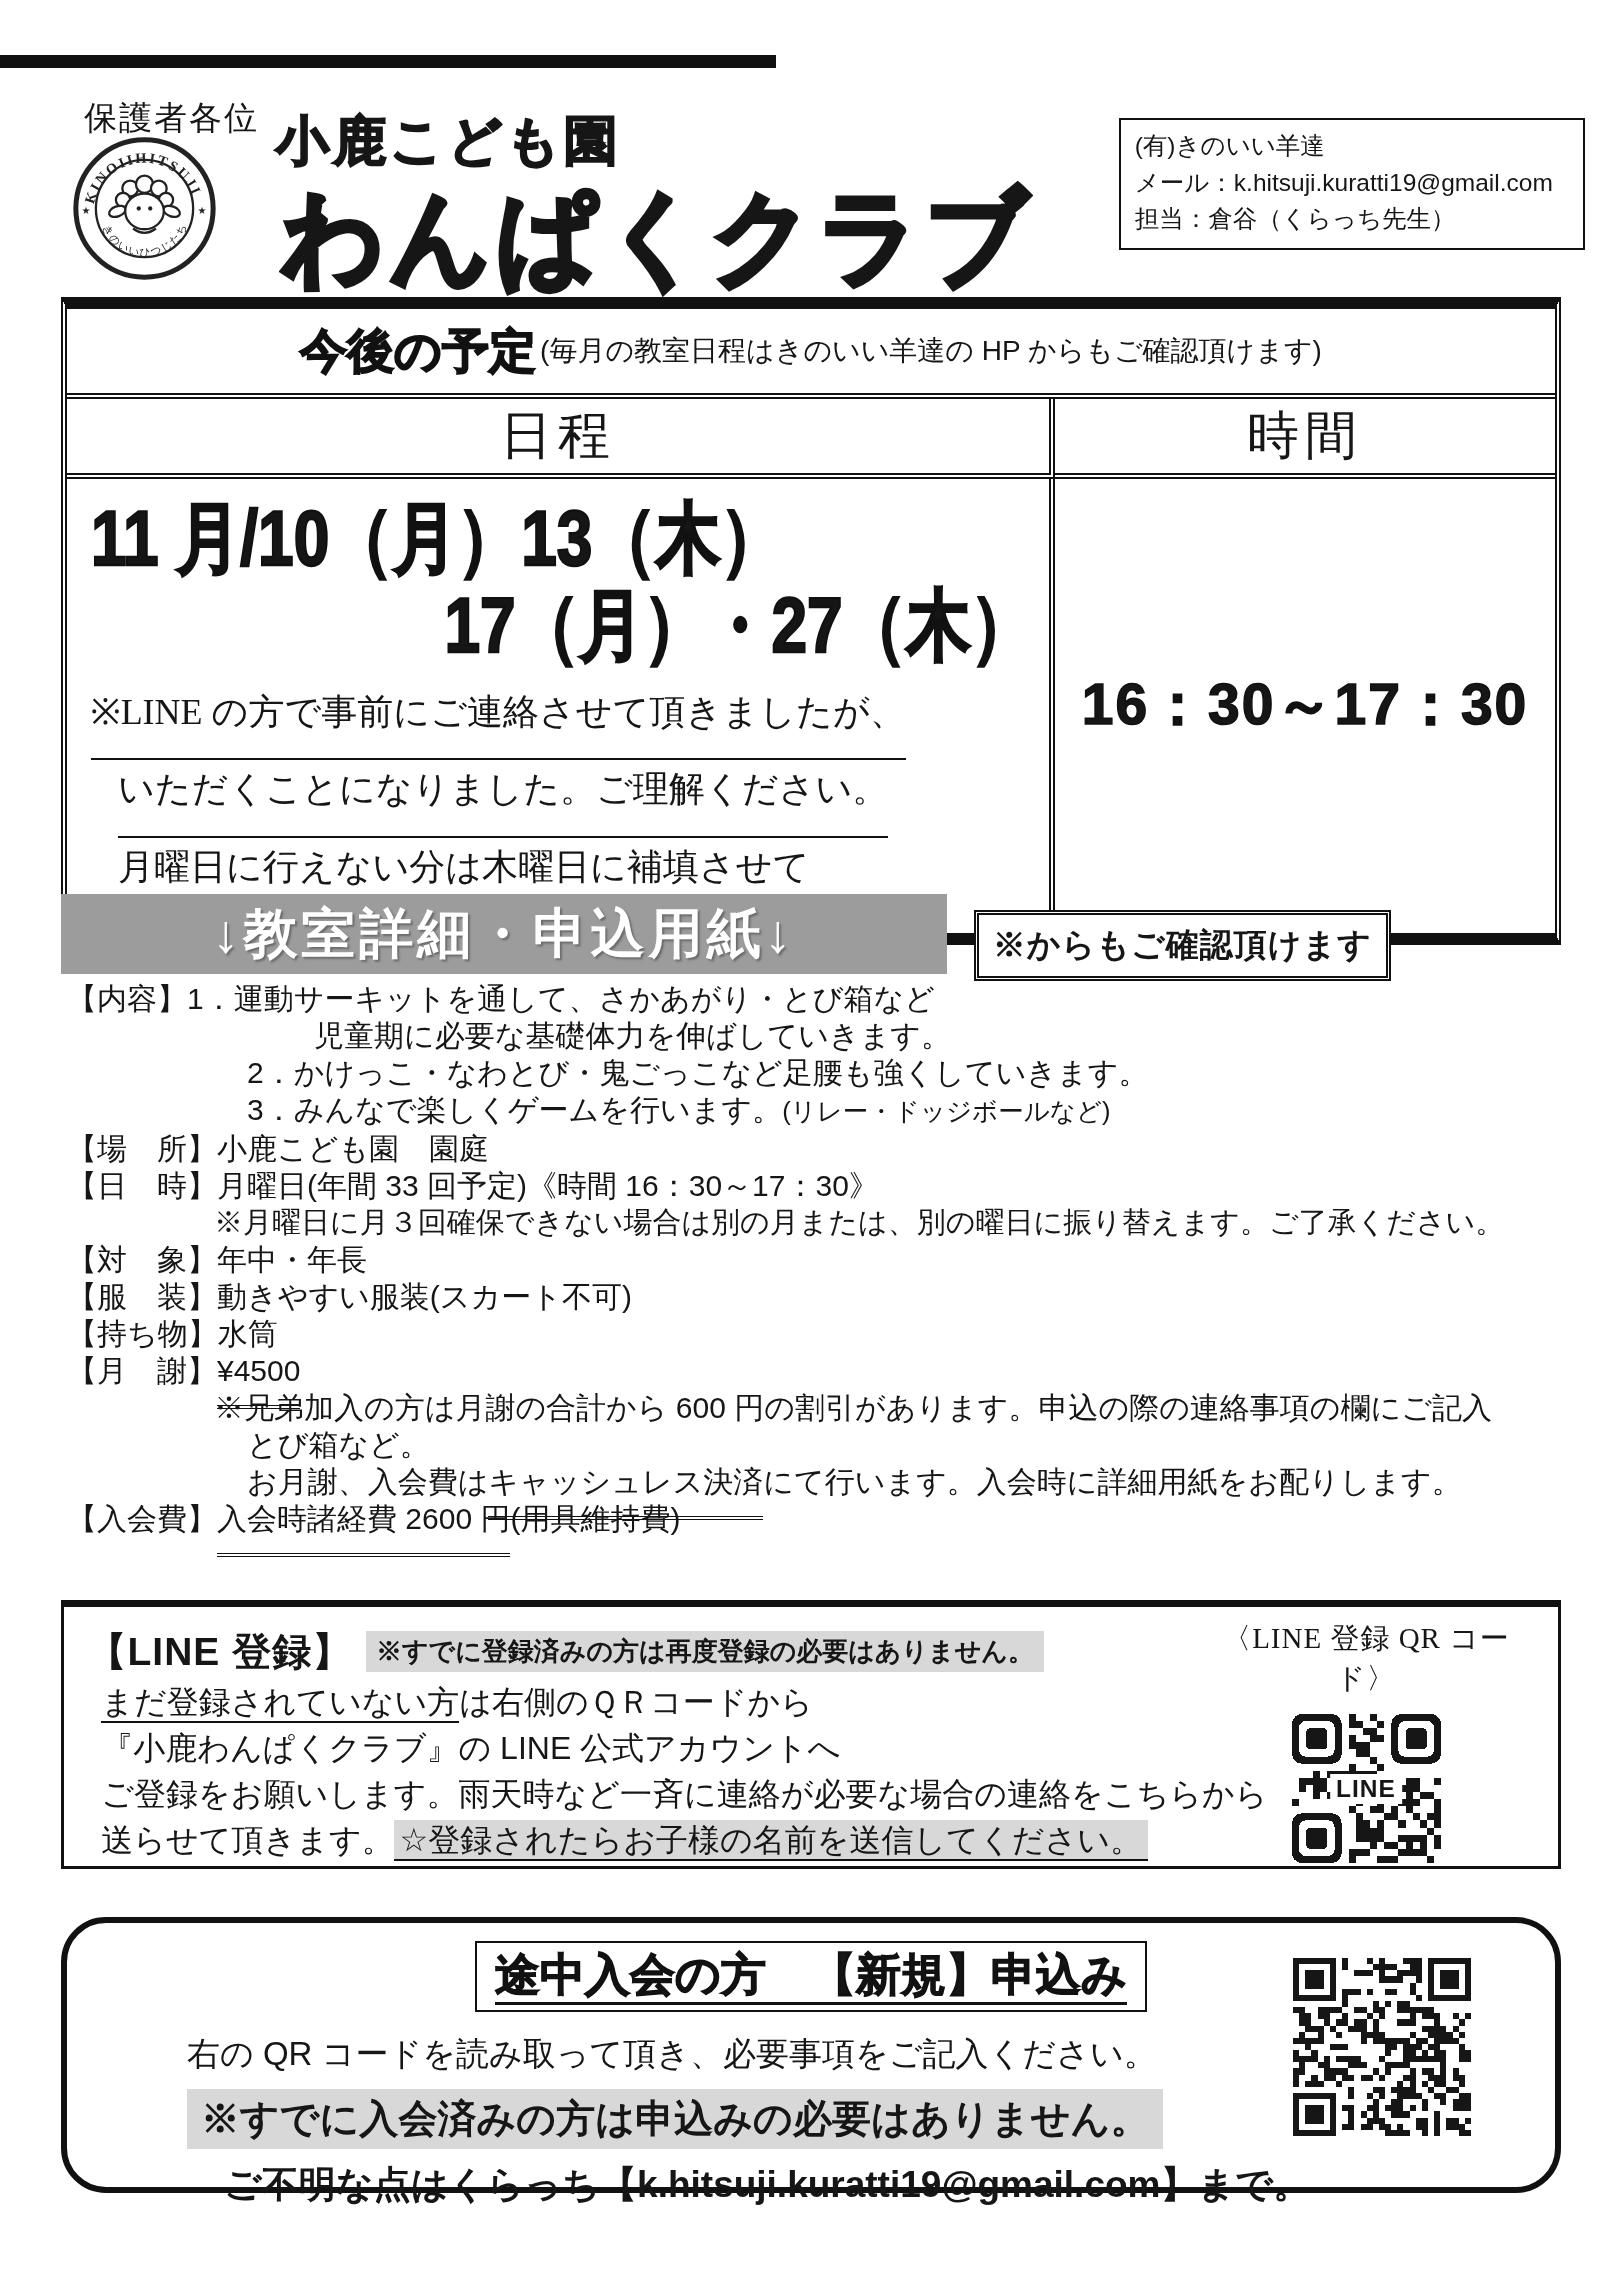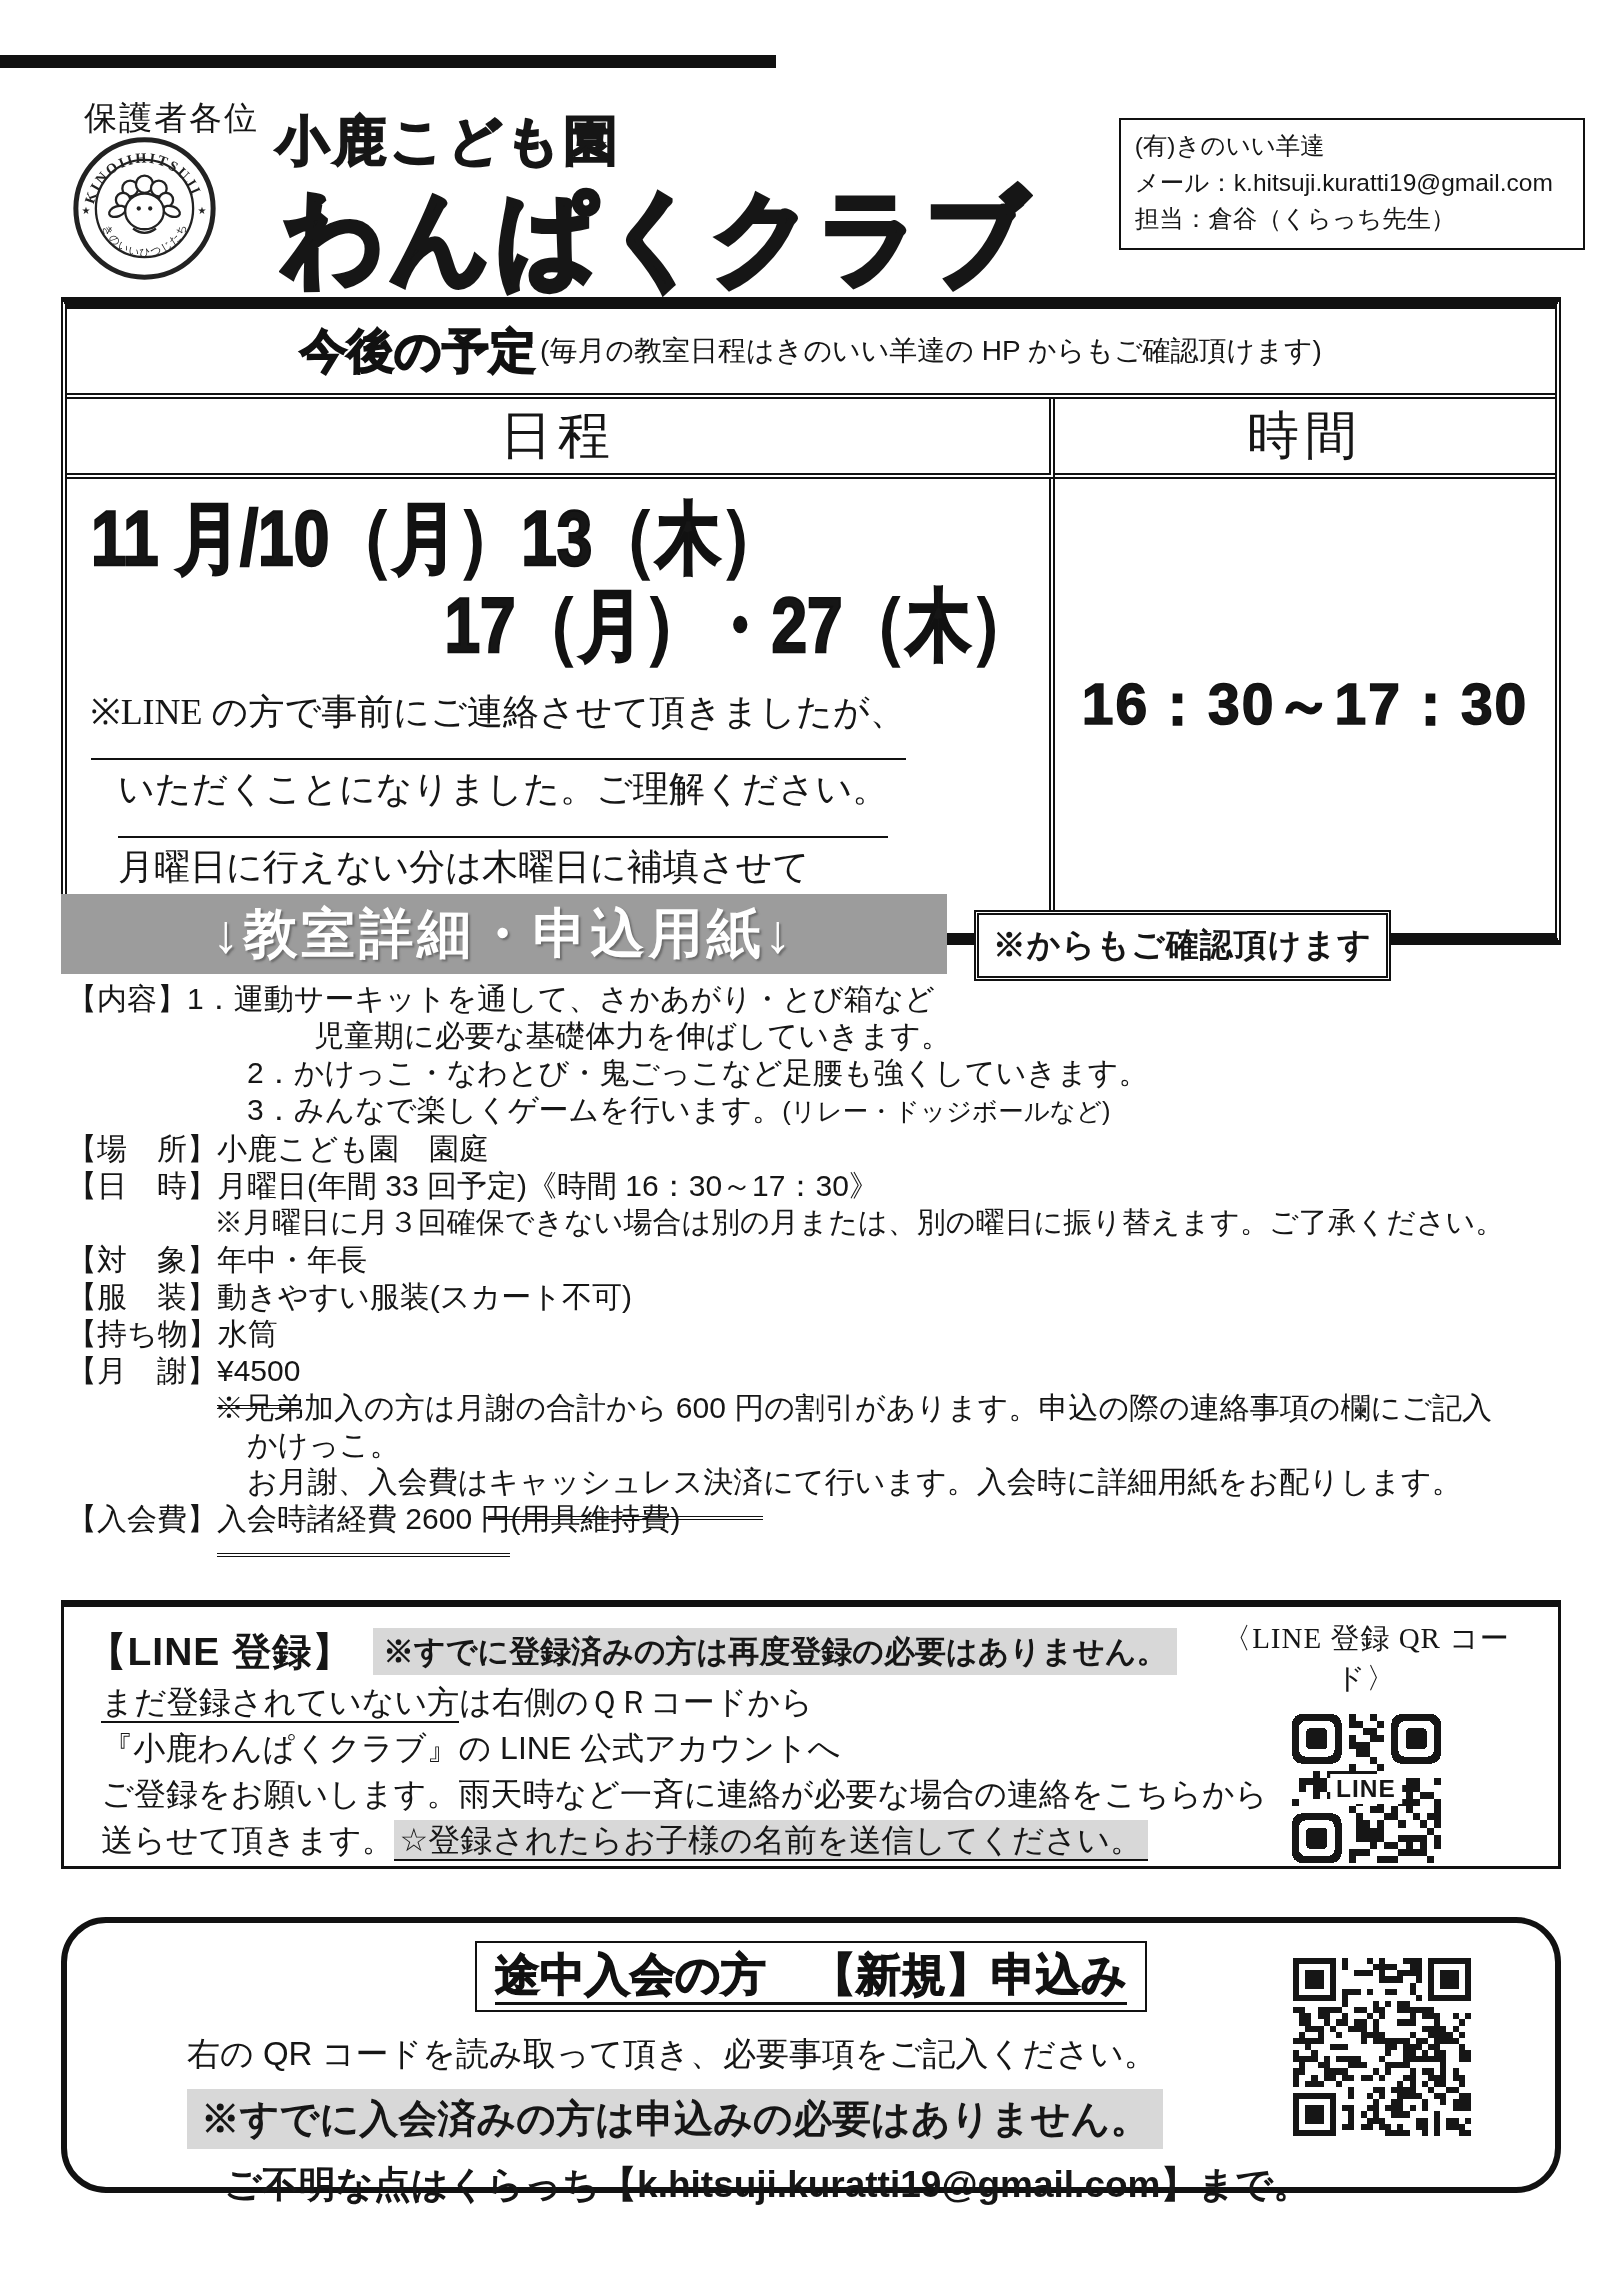--- a/index.html
+++ b/index.html
@@ -75,21 +75,21 @@
   .u2{border-bottom:4.9px double #111;padding-bottom:18px;}
 
   
   .line-box{
     position:absolute;left:61px;top:1600px;width:1500px;height:269px;box-sizing:border-box;
     border:3.9px solid #111;border-top-width:7.8px;
   }
   .line-inner{padding:17.6px 23.5px;}
   .line-row1{display:flex;align-items:center;}
   .line-label{font-size:39px;font-weight:900;letter-spacing:1px;}
-  .line-warn{font-size:31px;font-weight:900;background:#d8d8d8;padding:2.9px 9.8px;margin-left:21px;}
+  .line-warn{font-size:26px;font-weight:900;background:#d8d8d8;padding:2.9px 9.8px;margin-left:14px;}
   .line-p{font-size:32px;line-height:46px;margin-left:13.7px;white-space:nowrap;}
   .hl-u{background:#d8d8d8;border-bottom:2.9px solid #111;padding:2px 5.9px 1px;}
   .u1{border-bottom:2.9px solid #111;padding-bottom:1px;}
   .line-qr-panel{position:absolute;right:25.5px;top:11.8px;width:333px;text-align:center;}
   .line-qr-caption{font-family:"Liberation Serif",serif;font-size:29px;letter-spacing:1px;}
   .qr{display:block;}
   .qr svg{width:100%;height:100%;display:block;}
   .qr-line-wrap{position:relative;width:149px;height:149px;margin:15.7px auto 0;}
   .qr-center-label{
     position:absolute;left:50%;top:50%;transform:translate(-50%,-50%);
@@ -213,21 +213,21 @@
     <div class="row">
       <span>【服　装】</span><span>動きやすい服装(スカート不可)</span>
     </div>
     <div class="row">
       <span>【持ち物】</span><span>水筒</span>
     </div>
     <div class="row">
       <span>【月　謝】</span><span class="u2">¥4500</span>
     </div>
     <div class="row ml3">※兄弟加入の方は月謝の合計から 600 円の割引があります。申込の際の連絡事項の欄にご記入</div>
-    <div class="row ml2">かけっこ。</div>
+    <div class="row ml2">とび箱など。</div>
     <div class="row ml2">
       <span>お月謝、入会費は</span><span class="u2">キャッシュレス決済</span><span>にて行います。入会時に詳細用紙をお配りします。</span>
     </div>
     <div class="row">
       <span>【入会費】</span><span class="u2">入会時諸経費 2600 円</span><span>(用具維持費)</span>
     </div>
   </div>
 
   <div class="line-box">
     <div class="line-inner">

